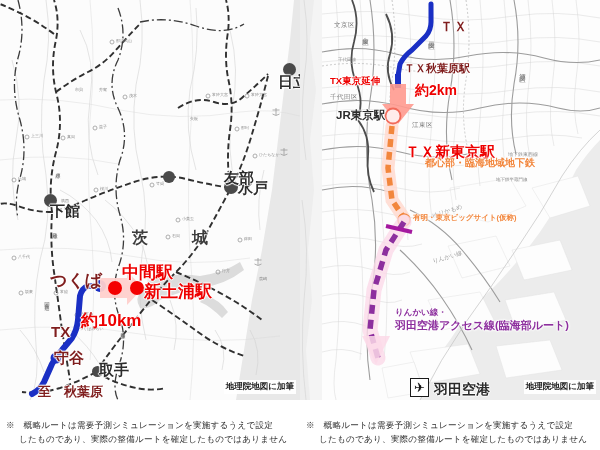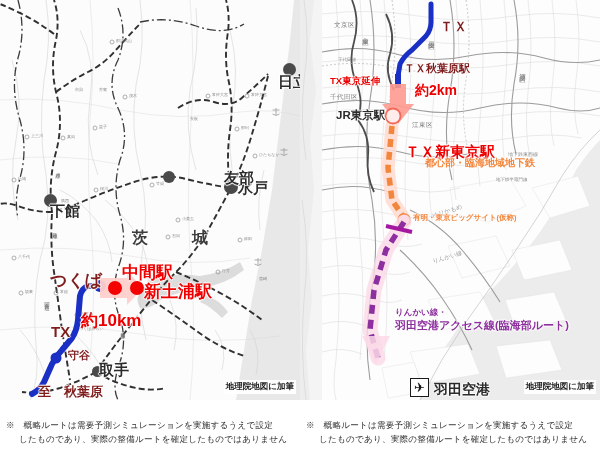--- a/index.html
+++ b/index.html
@@ -290,21 +290,21 @@
       <div class="lbl lbl-pref" style="left:132px; top:230px;">茨　城</div>
 
       <div class="lbl lbl-city" style="left:278px; top:74px;">日立</div>
       <div class="lbl lbl-city" style="left:238px; top:180px;">水戸</div>
       <div class="lbl lbl-city" style="left:176px; top:170px;padding-left:48px;">友部</div>
       <div class="lbl lbl-city" style="left:50px;  top:203px;">下館</div>
       <div class="lbl lbl-city" style="left:99px;  top:362px;">取手</div>
 
       <div class="lbl lbl-tx" style="left:50px; top:272px; font-size:17px;">つくば</div>
       <div class="lbl lbl-tx" style="left:51px; top:324px; font-size:15px;">TX</div>
-      <div class="lbl lbl-tx" style="left:68px; top:350px; font-size:11px;">守谷</div>
+      <div class="lbl lbl-tx" style="left:54px; top:350px; font-size:15px;">守谷</div>
       <div class="lbl lbl-tx" style="left:38px; top:385px; font-size:13px;">至　秋葉原</div>
 
       <div class="lbl lbl-red" style="left:122px; top:264px; font-size:17px;">中間駅</div>
       <div class="lbl lbl-red" style="left:144px; top:283px; font-size:17px;">新土浦駅</div>
       <div class="lbl lbl-red" style="left:81px; top:312px; font-size:17px;">約10km</div>
 
       <div class="lbl lbl-tiny" style="left:18px;  top:255px;">八千代</div>
       <div class="lbl lbl-tiny" style="left:31px;  top:134px;">上三川</div>
       <div class="lbl lbl-tiny" style="left:67px;  top:135px;">真岡</div>
       <div class="lbl lbl-tiny" style="left:99px;  top:125px;">益子</div>

